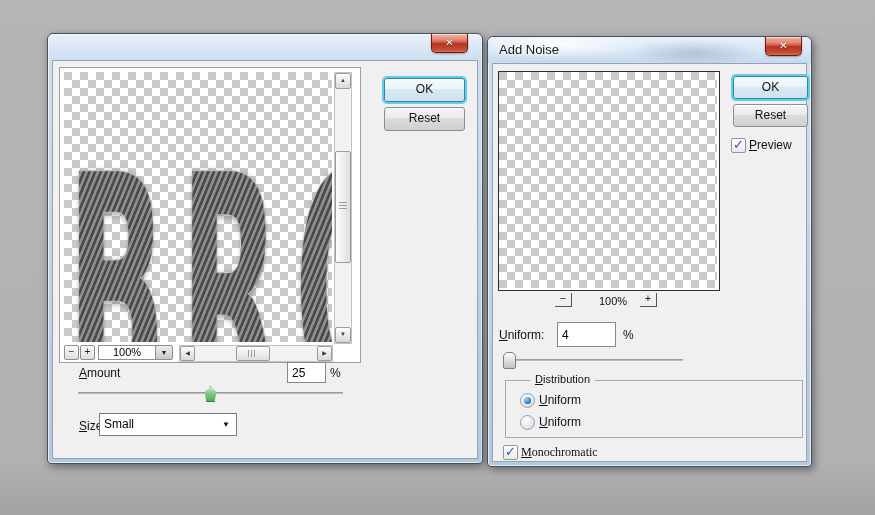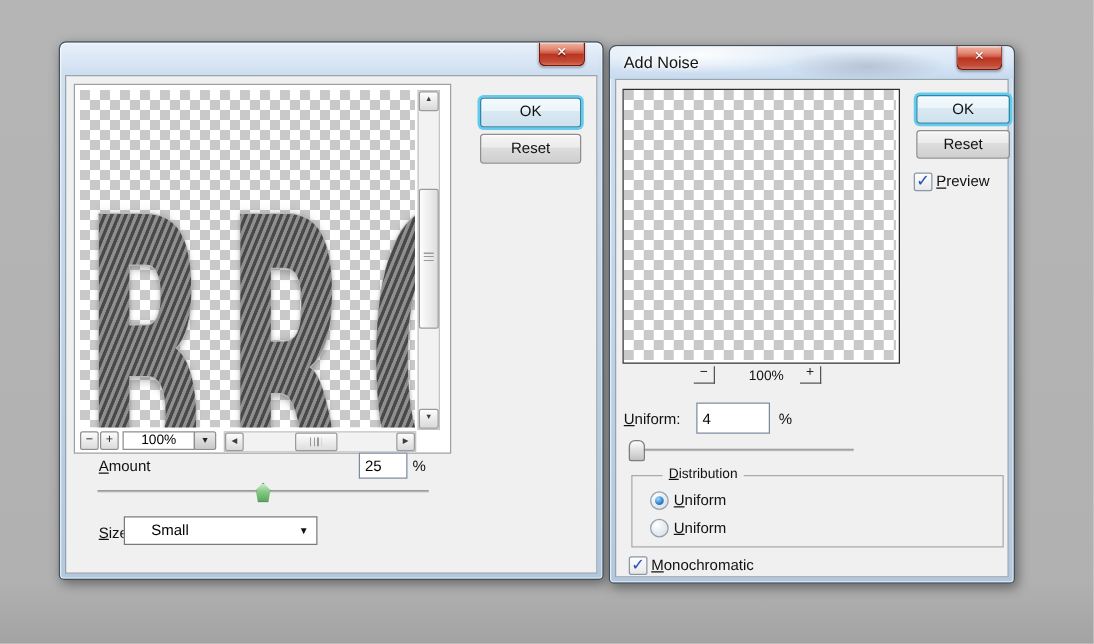--- a/index.html
+++ b/index.html
@@ -143,21 +143,21 @@
     background:linear-gradient(180deg,#fdfdfd,#dedede);border:1px solid #9b9b9b;border-radius:2px;
   }
   .hsb-thumb::after{
     content:"";position:absolute;top:3px;left:11px;height:7px;width:9px;
     background:repeating-linear-gradient(90deg,#9a9a9a 0 1px,transparent 1px 3px);
   }
   .sb-glyph{font-size:6px;color:#3c3c3c;}
   
   .select{
     position:absolute;background:#fff;border:1px solid #7a7a7a;
-    font-size:12px;color:#000;line-height:20px;padding-left:21px;
+    font-size:12px;color:#000;line-height:20px;padding-left:4px;
   }
   .select .dd-arrow{position:absolute;right:6px;top:0;font-size:8px;color:#111;line-height:21px;}
   
   .npbox{position:absolute;left:5px;top:7px;width:220px;height:218px;border:1px solid #2e2e2e;background:#fff;}
   .nzoom-btn{
     position:absolute;width:16px;height:13px;top:229px;
     border-right:1px solid #555;border-bottom:1px solid #555;
     font-size:11px;line-height:11px;text-align:center;color:#222;background:transparent;
   }
   .nz-level{position:absolute;top:231px;font-size:11px;color:#111;}
@@ -289,15 +289,15 @@
       <span class="gb-label mn" style="left:24px;">Distribution</span>
       <div class="radio sel" style="left:14px;top:12px;"></div>
       <span class="label mn" style="left:33px;top:12px;">Uniform</span>
       <div class="radio" style="left:14px;top:34px;"></div>
       <span class="label mn" style="left:33px;top:34px;">Uniform</span>
     </div>
 
     <div class="checkbox" style="left:10px;top:381px;">
       <span>✓</span>
     </div>
-    <span class="label mn" style="left:28px;top:381px;">Monochromatic</span>
+    <span class="label mn" style="left:28px;top:381px;font-family:Liberation Serif, serif;">Monochromatic</span>
   </div>
 </div>
 
 </body></html>

